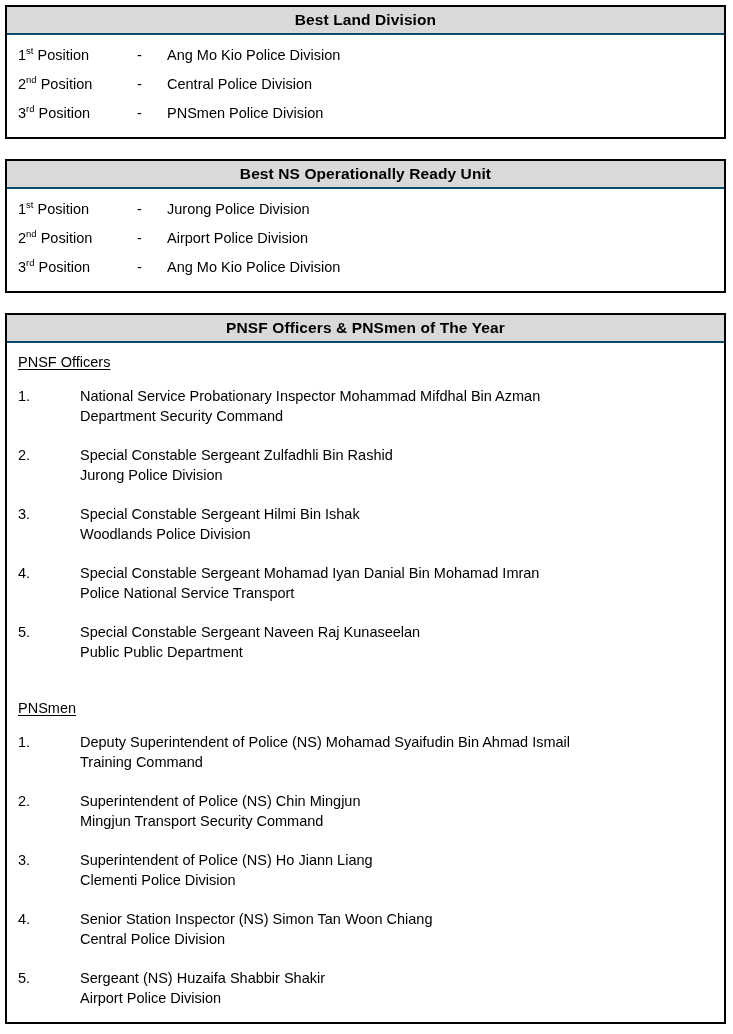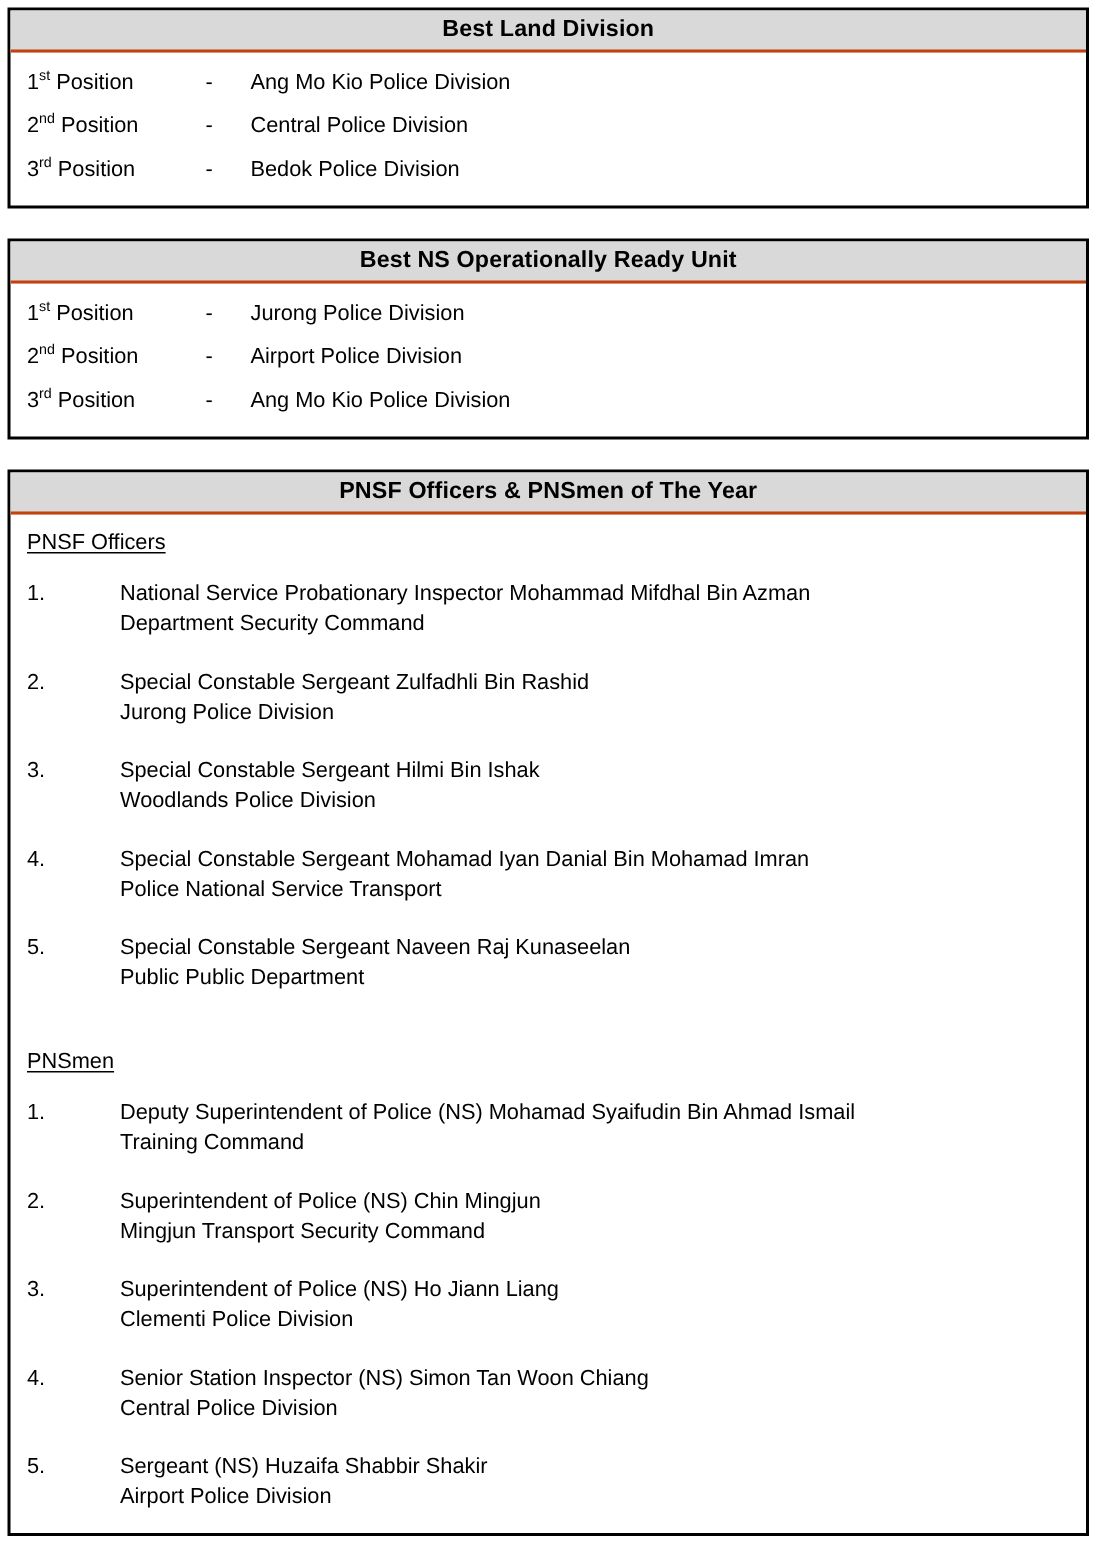--- a/index.html
+++ b/index.html
@@ -24,21 +24,21 @@
 
   
   .award-table {
     border: 2px solid #000000;
     background: #ffffff;
     box-sizing: border-box;
     width: 721px;
   }
   .table-header {
     background: #d9d9d9;
-    border-bottom: 2px solid #c2410c;
+    border-bottom: 2px solid #0c4a6e;
     text-align: center;
     font-weight: bold;
     font-size: 15.5px;
     line-height: 26px;
     height: 26px;
     letter-spacing: 0.1px;
   }
   .table-body {
     padding: 6px 0 9px 0;
   }
@@ -131,21 +131,21 @@
 
       <div class="position-row">
         <div class="pos-label"><span>2</span><sup>nd</sup><span> Position</span></div>
         <div class="pos-dash">-</div>
         <div class="pos-value">Central Police Division</div>
       </div>
 
       <div class="position-row">
         <div class="pos-label"><span>3</span><sup>rd</sup><span> Position</span></div>
         <div class="pos-dash">-</div>
-        <div class="pos-value">Bedok Police Division</div>
+        <div class="pos-value">PNSmen Police Division</div>
       </div>
 
     </div>
   </div>
 
   <div class="spacer-1"></div>
 
   <div class="award-table">
     <div class="table-header">Best NS Operationally Ready Unit</div>
     <div class="table-body">

